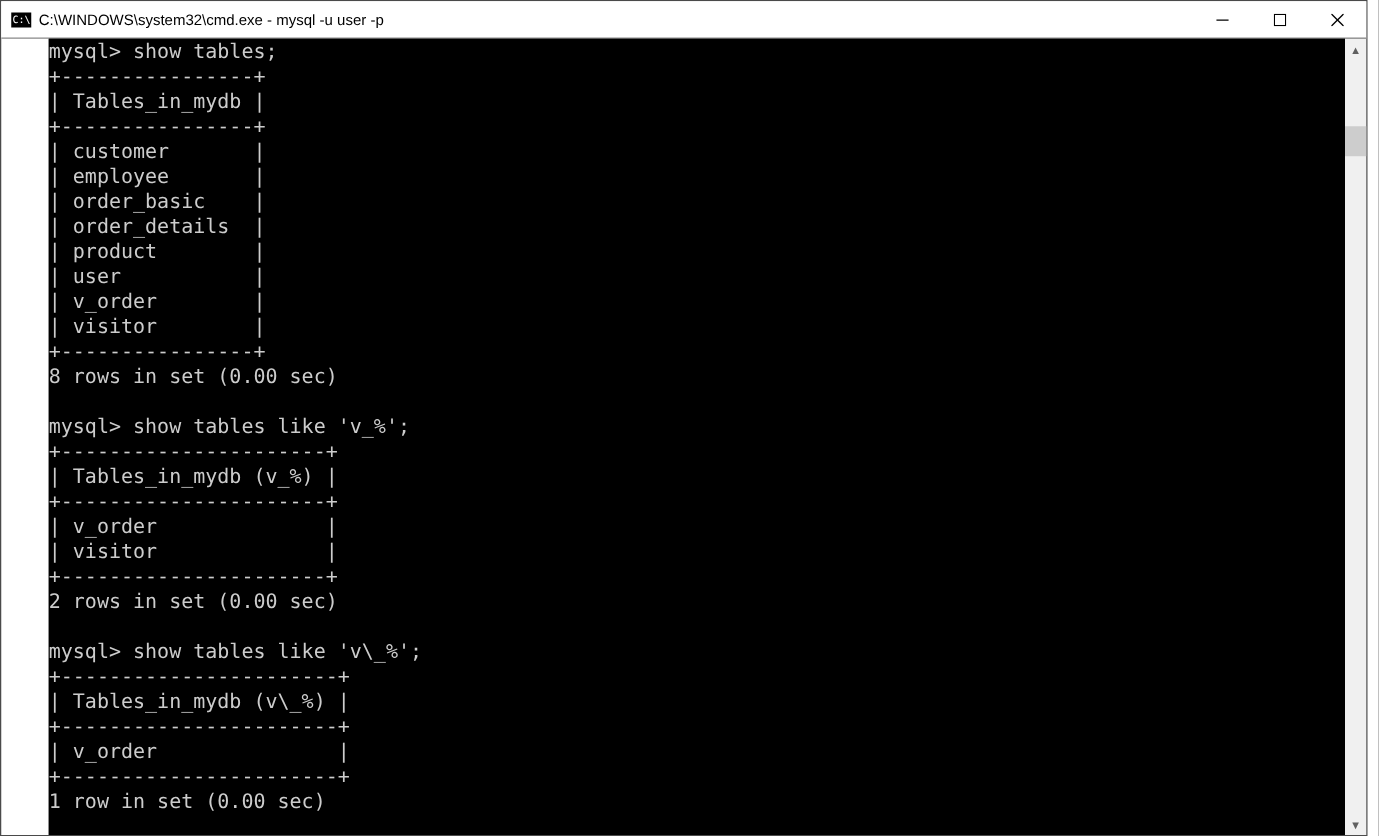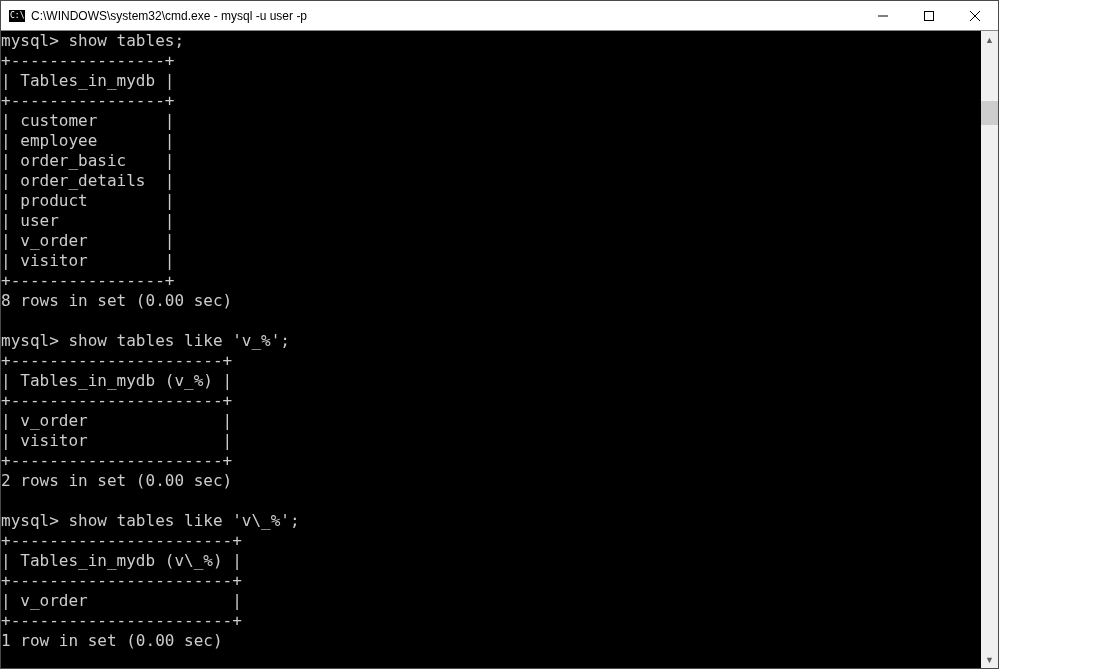--- a/index.html
+++ b/index.html
@@ -1,25 +1,25 @@
 <!DOCTYPE html>
 <html><head>
 <meta charset="utf-8">
 <style>
   * { margin:0; padding:0; box-sizing:border-box; }
   html,body { width:1103px; height:669px; font-family:"Segoe UI",sans-serif; overflow:hidden; }
-  .window { width:999px; height:669px; border:1px solid #4a4a4a; display:flex; flex-direction:column; background:#fff; }
+  .window { width:1094px; height:669px; border:1px solid #4a4a4a; display:flex; flex-direction:column; background:#fff; }
   .titlebar { height:30px; background:#fff; display:flex; align-items:center; border-bottom:1px solid #888; }
   .titlebar-icon { width:16px; height:12px; margin:0 6px 0 8px; background:#000; position:relative; }
   .titlebar-icon::before { content:"C:\\."; color:#fff; font-size:8px; font-family:Consolas,monospace; position:absolute; top:0; left:1px; line-height:12px; }
   .titlebar-title { flex:0 0 auto; font-size:12px; color:#000; }
   .titlebar-spacer { flex:1 1 auto; }
   .titlebar-btn { width:46px; height:30px; display:flex; align-items:center; justify-content:center; }
   .titlebar-btn svg { display:block; }
-  .body { flex:1 1 auto; display:flex; background:#000; position:relative; }
+  .body { flex:1 1 auto; display:flex; background:#000; position:relative;margin-left:38px; }
   .terminal { flex:1 1 auto; background:#000; color:#ccc; font-family:"NSimSun","SimSun","Consolas",monospace; font-size:16px; line-height:20px; white-space:pre; padding:0; overflow:hidden; }
   .scrollbar { width:17px; background:#f0f0f0; position:relative; }
   .scroll-arrow { width:17px; height:17px; display:flex; align-items:center; justify-content:center; color:#606060; font-size:9px; position:absolute; }
   .scroll-arrow.up { top:0; }
   .scroll-arrow.down { bottom:0; }
   .scroll-thumb { position:absolute; left:0; width:17px; background:#cdcdcd; }
 </style>
 </head>
 <body>
 

